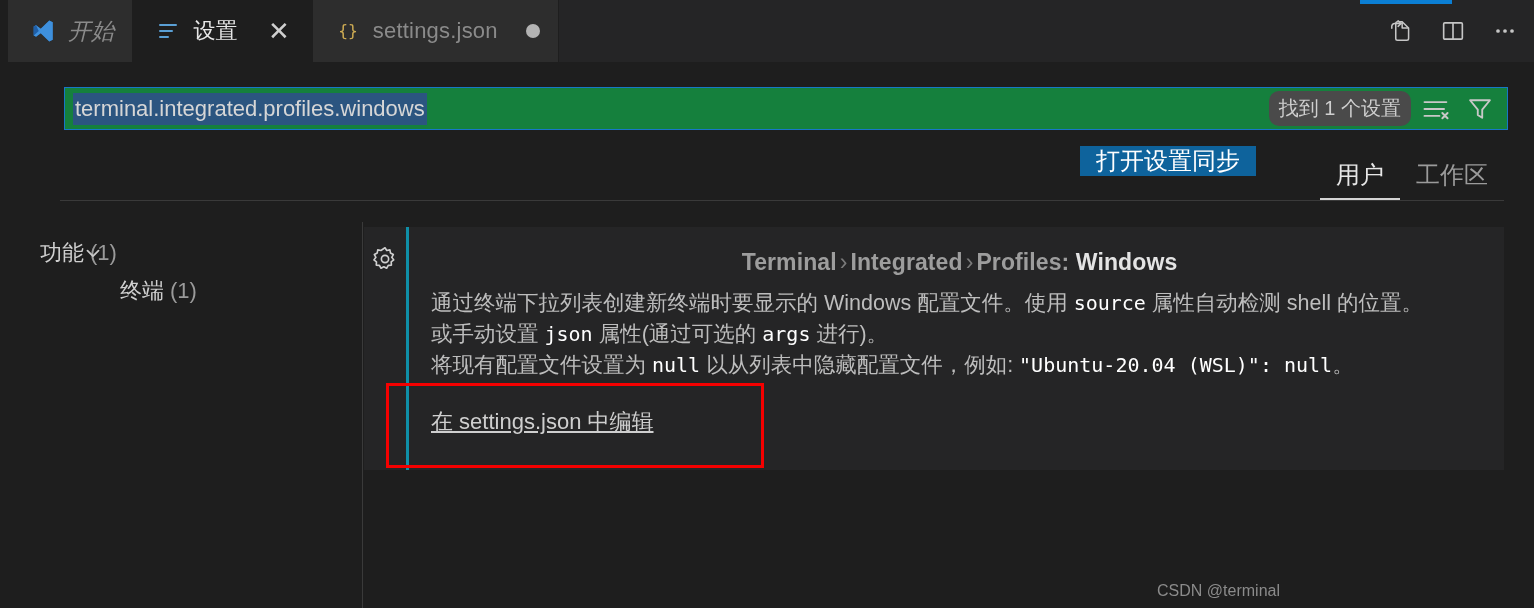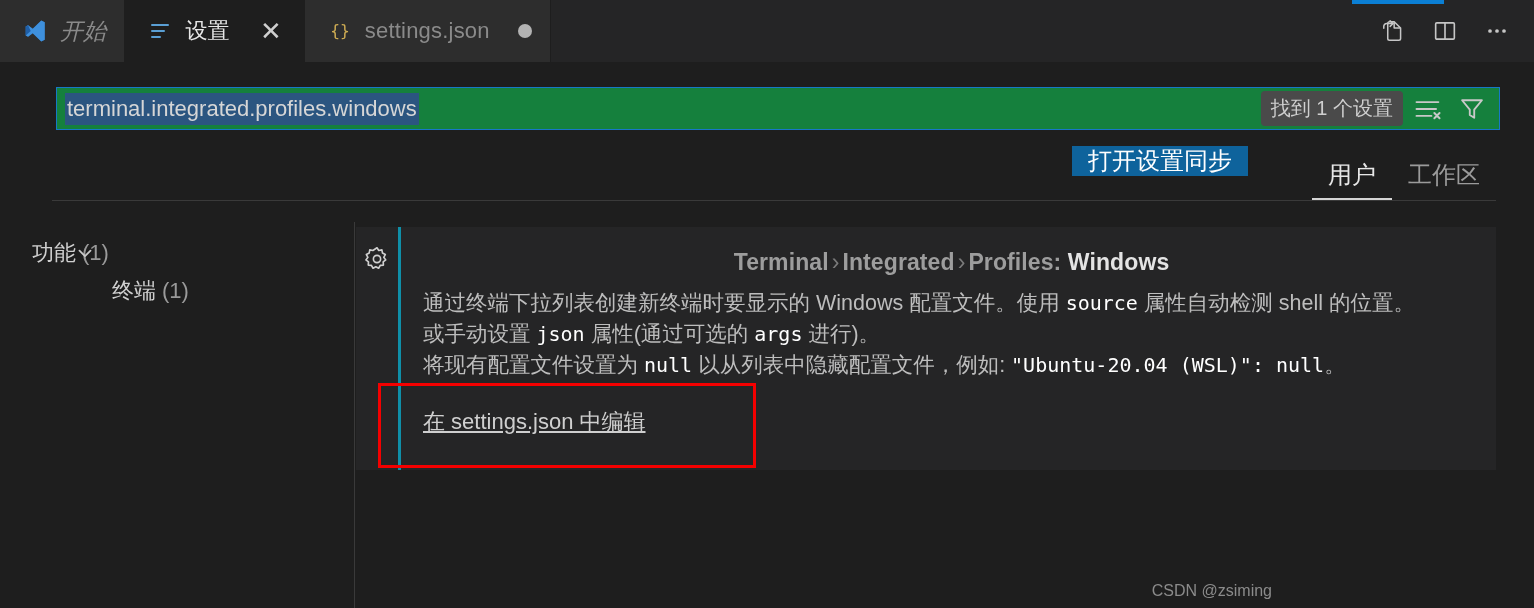--- a/index.html
+++ b/index.html
@@ -2,21 +2,21 @@
 <html><head>
 <meta charset="utf-8">
 <style>
   * { box-sizing: border-box; margin: 0; padding: 0; }
   html, body {
     width: 1534px; height: 608px;
     background: #1e1e1e;
     font-family: "Liberation Sans", "DejaVu Sans", sans-serif;
     overflow: hidden;
   }
-  #app { position: relative; width: 1286px; height: 608px; background: #1e1e1e; }
+  #app { position: relative; width: 1286px; height: 608px; background: #1e1e1e; margin-left: 8px; }
 
   
   .tabbar {
     position: absolute; left: 0; top: 0; width: 1534px; height: 62px;
     background: #252526; display: flex; align-items: stretch;
   }
   .tab {
     display: flex; align-items: center; height: 62px;
     padding: 0 18px 0 22px; gap: 12px;
     background: #2d2d2d; color: #8a8a8a;
@@ -58,21 +58,21 @@
   }
   .search-input-wrap { flex: 1; padding-left: 8px; overflow: hidden; }
   .search-value {
     display: inline-block;
     background: #2b5580; color: #d6d6d6;
     font-size: 22px; line-height: 32px;
     padding: 0 2px; white-space: nowrap;
   }
   .found-count {
     color: #cfcfcf; font-size: 20px; white-space: nowrap;
-    padding: 4px 10px; background: #4a4a4a; border-radius: 4px; margin-right: 10px;
+    padding: 4px 10px; background: #4a4a4a; border-radius: 10px; margin-right: 10px;
   }
   .search-icons { display: flex; align-items: center; gap: 14px; padding-right: 12px; }
   .sicon { width: 30px; height: 28px; display: flex; align-items: center; justify-content: center; cursor: pointer; }
 
   
   .subtabs {
     position: absolute; left: 52px; top: 152px; width: 1444px; height: 48px;
     display: flex; align-items: flex-end; gap: 0; justify-content: flex-end;
   }
   .subtab {
@@ -298,15 +298,15 @@
         <div><span>或手动设置 </span><span class="code">json</span><span> 属性(通过可选的 </span><span class="code">args</span><span> 进行)。</span></div>
         <div><span>将现有配置文件设置为 </span><span class="code">null</span><span> 以从列表中隐藏配置文件，例如: </span><span class="code">"Ubuntu-20.04 (WSL)": null</span><span>。</span></div>
       </div>
 
       <a class="setting-link">在 settings.json 中编辑</a>
     </div>
   </div>
 
   <div class="red-box"></div>
 
-  <div class="watermark">CSDN @zsiming</div>
+  <div class="watermark">CSDN @terminal</div>
 
 </div>
 
 </body></html>

